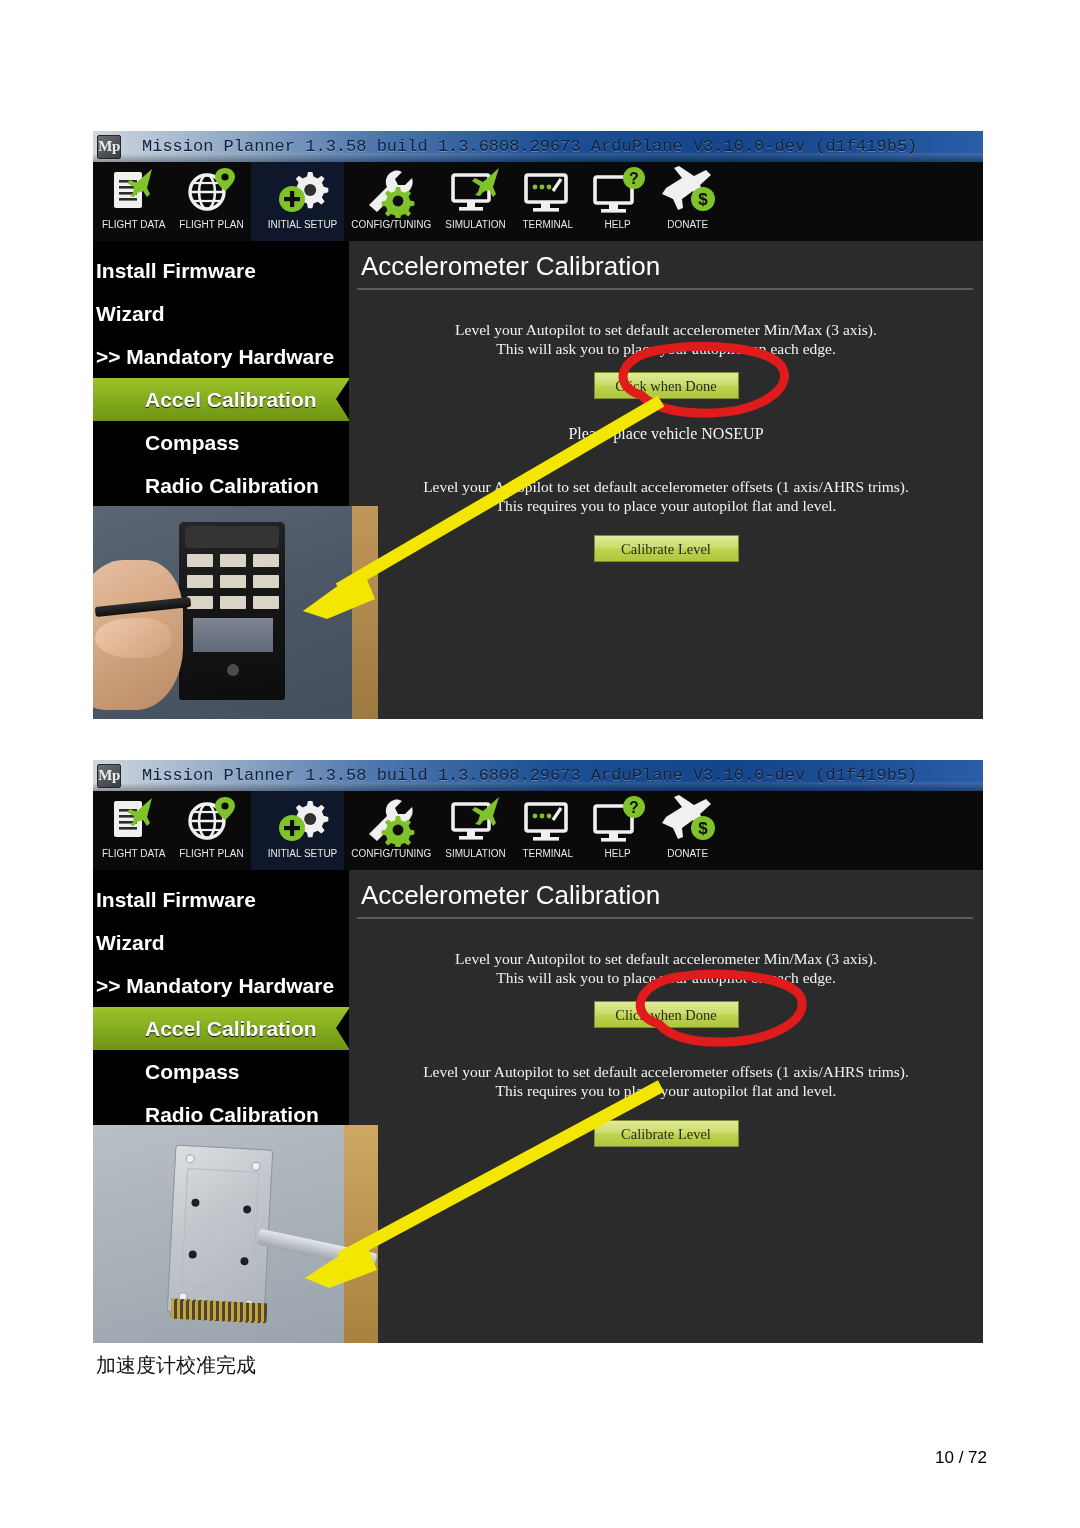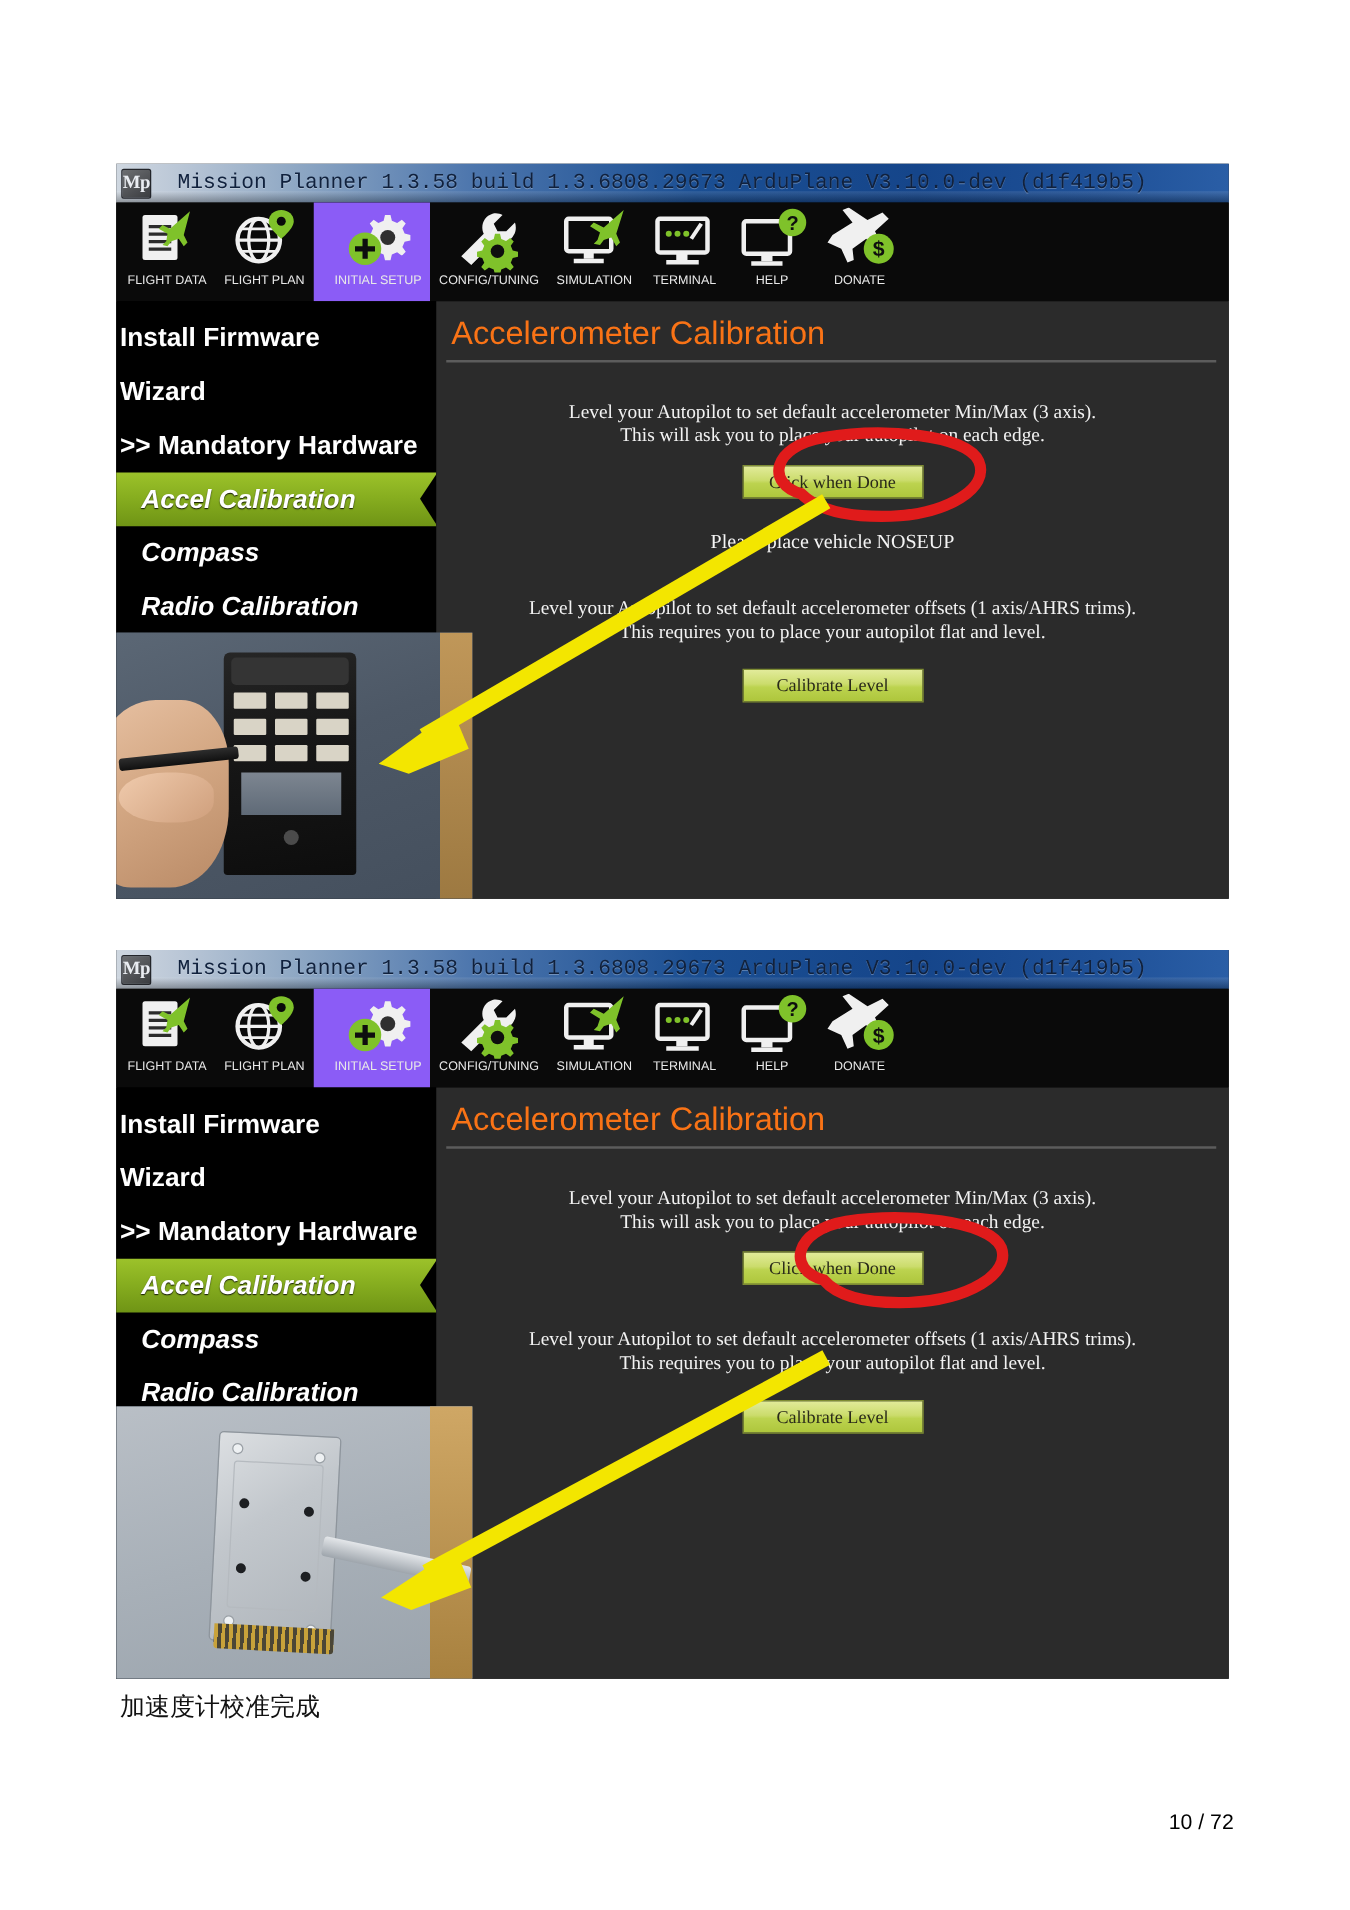--- a/index.html
+++ b/index.html
@@ -54,21 +54,21 @@
     position:relative;height:79px;width:100%;
     background:#0a0a0a;display:flex;align-items:flex-start;
     box-sizing:border-box;padding-left:2px;
   }
   .tb-item{
     width:auto;min-width:62px;height:79px;
     display:flex;flex-direction:column;align-items:center;justify-content:flex-start;
     padding:4px 7px 0 7px;box-sizing:border-box;
     position:relative;
   }
-  .tb-item.active{background:#8b5cf6;padding-left:17px;}
+  .tb-item.active{background:#0f172a;padding-left:17px;}
   .tb-icon{height:52px;width:56px;position:relative;display:block;}
   .tb-label{
     font-family:Liberation Sans, sans-serif;
     font-size:10px;color:#e8e8e8;letter-spacing:0px;
     white-space:nowrap;line-height:11px;margin-top:1px;
   }
 
   
   .mp-body{position:relative;width:100%;display:flex;}
   .win-1 .mp-body{height:478px;}
@@ -80,37 +80,37 @@
     position:relative;padding-top:8px;box-sizing:border-box;
   }
   .side-item{
     height:43px;display:flex;align-items:center;
     font-family:"Liberation Sans",sans-serif;
     font-size:21px;font-weight:bold;color:#ffffff;
     padding-left:3px;box-sizing:border-box;
     position:relative;
     text-shadow:0 1px 1px rgba(0,0,0,0.9);
   }
-  .side-item.indent{padding-left:20px;font-style:italic;}
+  .side-item.indent{padding-left:52px;}
   .side-item.selected{
     background:linear-gradient(to bottom,#9cc22a 0%,#86ad1f 48%,#6f9415 100%);
     color:#ffffff;
   }
   .side-item.selected:after{
     content:"";position:absolute;right:-1px;top:0;
     border-top:21px solid transparent;
     border-bottom:22px solid transparent;
     border-right:14px solid #000;
   }
 
   
   .mainpanel{flex:1 1 auto;background:#2b2b2b;position:relative;overflow:hidden;}
   .panel-head{
     font-family:"Liberation Sans",sans-serif;
-    font-size:26px;color:#f97316;
+    font-size:26px;color:#ffffff;
     padding:10px 0 6px 12px;
   }
   .panel-rule{height:2px;background:#6d6d6d;margin:0 10px 0 8px;opacity:.75;}
 
   .para{
     font-family:"Liberation Serif",serif;
     font-size:15.5px;color:#f2f2f2;line-height:19px;
     text-align:center;position:relative;z-index:3;
   }
   .para.p1{margin-top:30px;}

